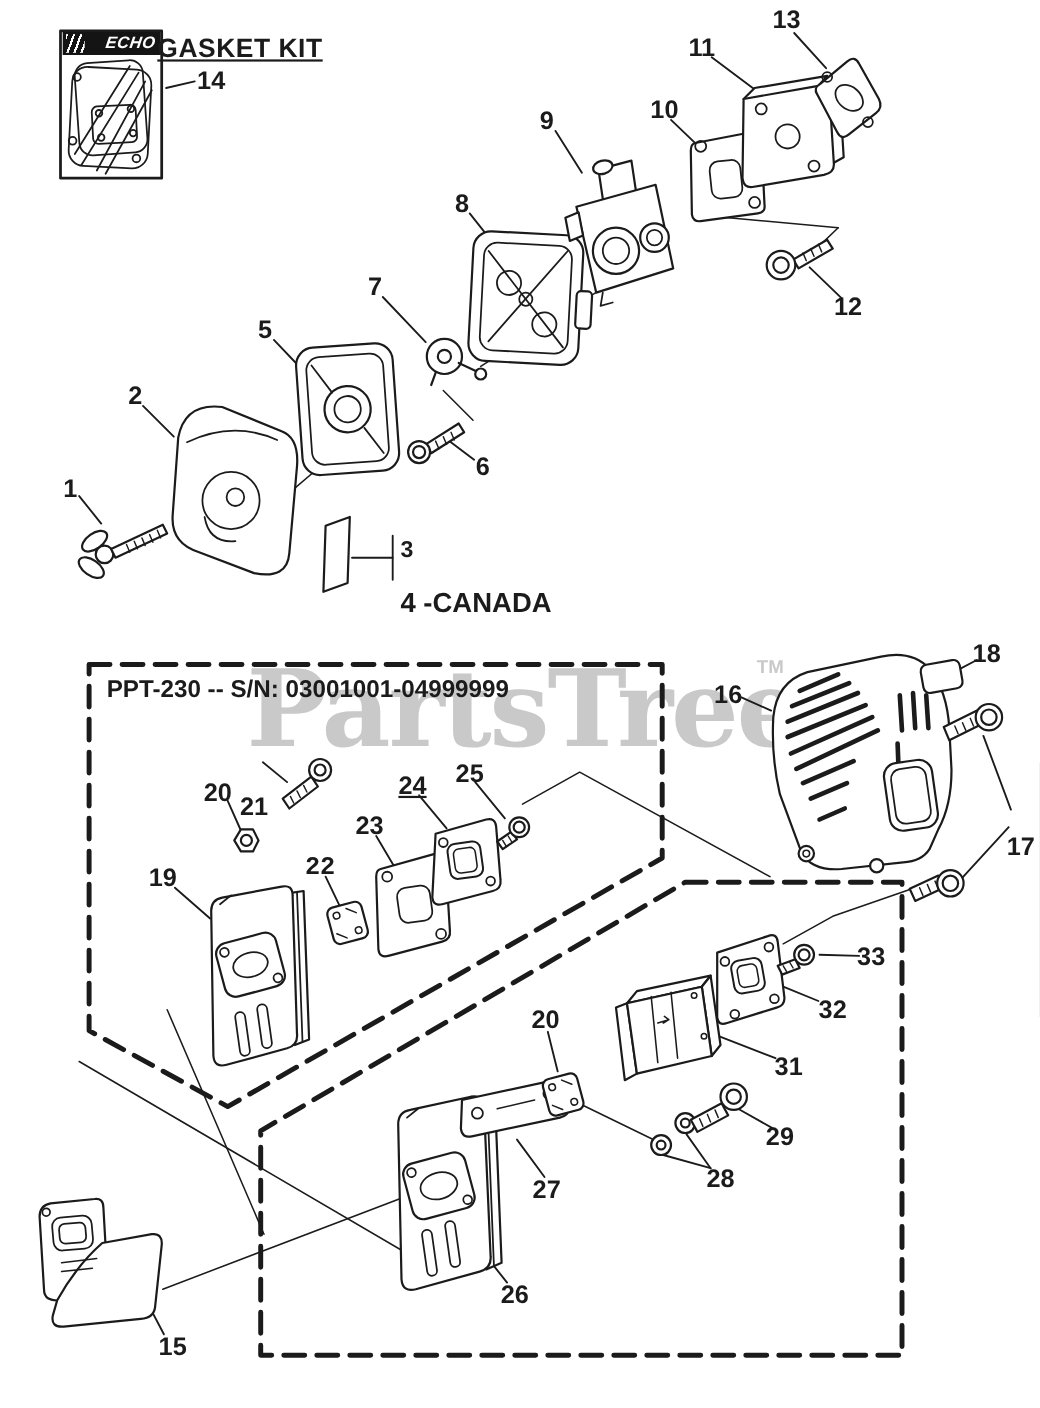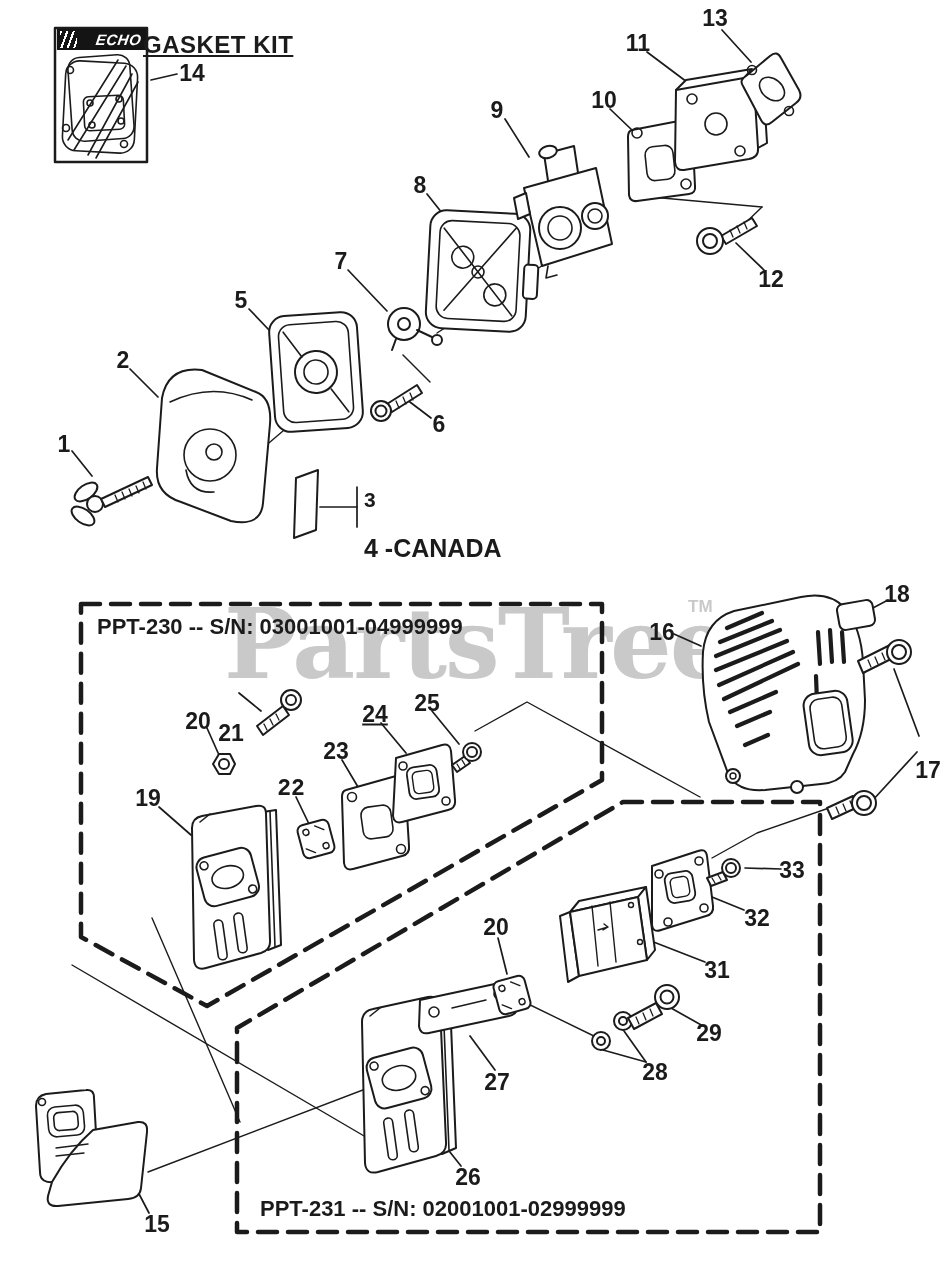--- a/index.html
+++ b/index.html
@@ -459,21 +459,20 @@
     </g>
   </svg>
 
   <div class="echo-badge">
     <span class="stripes"></span>
     <span class="brand">ECHO</span>
   </div>
 
   <div class="label gasket-kit-title">GASKET KIT</div>
   <div class="label ppt230-label">PPT-230 -- S/N: 03001001-04999999</div>
-  <div class="label ppt231-label">PPT-231 -- S/N: 02001001-02999999</div>
   <div class="label item3-label">3</div>
   <div class="label item4-label">4 -CANADA</div>
 
   <div id="callout-layer">
       <div class="callout" style="left: 64px; top: 444px;">1</div>
       <div class="callout" style="left: 123px; top: 360px;">2</div>
       <div class="callout" style="left: 241px; top: 300px;">5</div>
       <div class="callout" style="left: 439px; top: 424px;">6</div>
       <div class="callout" style="left: 341px; top: 261px;">7</div>
       <div class="callout" style="left: 420px; top: 185px;">8</div>

